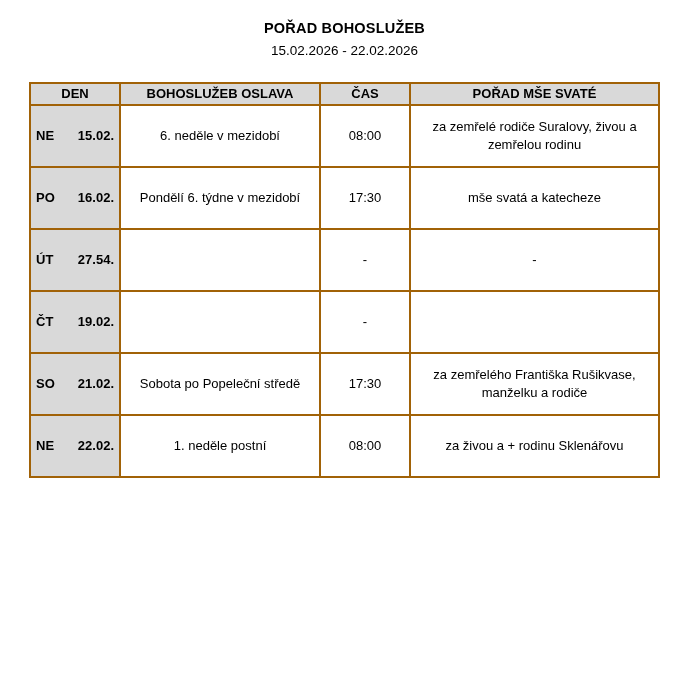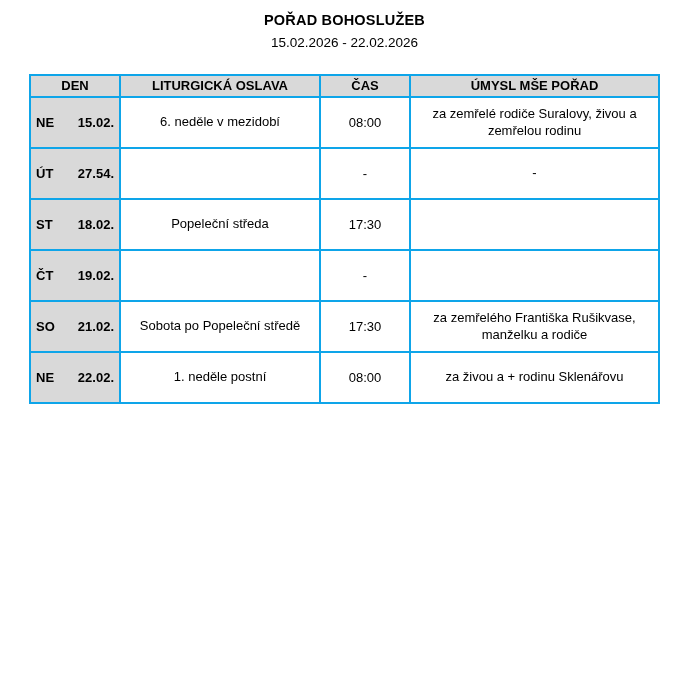--- a/index.html
+++ b/index.html
@@ -6,21 +6,21 @@
     margin: 0;
     padding: 0;
     background: #ffffff;
     font-family: "Liberation Sans", sans-serif;
     color: #000000;
   }
   .page {
     width: 689px;
     height: 675px;
     box-sizing: border-box;
-    padding-top: 10px;
+    padding-top: 18px;
     overflow: hidden;
   }
   .header-block {
     text-align: center;
     line-height: 1.45;
   }
   .title-line1, .title-line2 {
     font-size: 14.5px;
     font-weight: bold;
     letter-spacing: 0.2px;
@@ -31,39 +31,39 @@
     margin-top: 2px;
   }
   table.schedule {
     border-collapse: collapse;
     margin: 21px auto 0 auto;
     width: 629px;
     table-layout: fixed;
   }
   table.schedule th,
   table.schedule td {
-    border: 2px solid #0ea5e9;
+    border: 2px solid #a16207;
     font-size: 13px;
     text-align: center;
     vertical-align: middle;
     padding: 2px 5px;
     box-sizing: border-box;
     overflow: hidden;
   }
   table.schedule th {
     background: #d9d9d9;
     font-weight: bold;
     height: 22px;
     padding: 2px 3px;
   }
   col.c-den  { width: 90px; }
   col.c-osl  { width: 200px; }
   col.c-cas  { width: 90px; }
   col.c-umysl{ width: 249px; }
-  tbody tr { height: 51px; }
+  tbody tr { height: 62px; }
   td.den-cell {
     background: #d9d9d9;
     font-weight: bold;
     padding: 0 7px;
   }
   .den-inner {
     display: flex;
     justify-content: space-between;
     align-items: center;
     width: 100%;
@@ -85,62 +85,62 @@
   <table class="schedule">
     <colgroup>
       <col class="c-den">
       <col class="c-osl">
       <col class="c-cas">
       <col class="c-umysl">
     </colgroup>
     <thead>
       <tr>
         <th>DEN</th>
-        <th>LITURGICKÁ OSLAVA</th>
+        <th>BOHOSLUŽEB OSLAVA</th>
         <th>ČAS</th>
-        <th>ÚMYSL MŠE POŘAD</th>
+        <th>POŘAD MŠE SVATÉ</th>
       </tr>
     </thead>
     <tbody>
     <tr>
       <td class="den-cell">
         <span class="den-inner">
           <span>NE</span>
           <span>15.02.</span>
         </span>
       </td>
       <td class="osl-cell">6. neděle v mezidobí</td>
       <td class="cas-cell">08:00</td>
       <td class="umysl-cell">za zemřelé rodiče Suralovy, živou a zemřelou rodinu</td>
     </tr>
 
+    <tr>
+      <td class="den-cell">
+        <span class="den-inner">
+          <span>PO</span>
+          <span>16.02.</span>
+        </span>
+      </td>
+      <td class="osl-cell">Pondělí 6. týdne v mezidobí</td>
+      <td class="cas-cell">17:30</td>
+      <td class="umysl-cell">mše svatá a katecheze</td>
+    </tr>
 
     <tr>
       <td class="den-cell">
         <span class="den-inner">
           <span>ÚT</span>
           <span>27.54.</span>
         </span>
       </td>
       <td class="osl-cell"></td>
       <td class="cas-cell">-</td>
       <td class="umysl-cell">-</td>
     </tr>
 
-    <tr>
-      <td class="den-cell">
-        <span class="den-inner">
-          <span>ST</span>
-          <span>18.02.</span>
-        </span>
-      </td>
-      <td class="osl-cell">Popeleční středa</td>
-      <td class="cas-cell">17:30</td>
-      <td class="umysl-cell"></td>
-    </tr>
 
     <tr>
       <td class="den-cell">
         <span class="den-inner">
           <span>ČT</span>
           <span>19.02.</span>
         </span>
       </td>
       <td class="osl-cell"></td>
       <td class="cas-cell">-</td>

